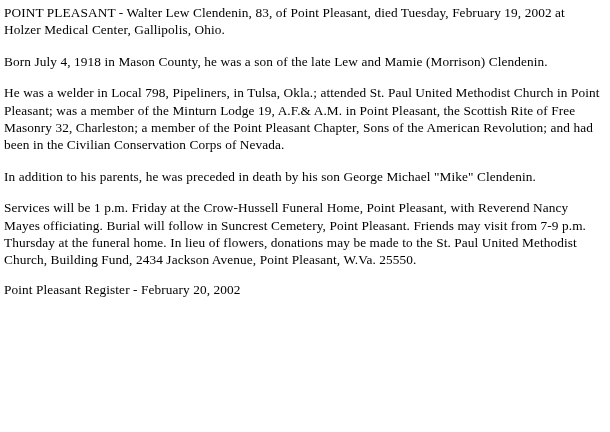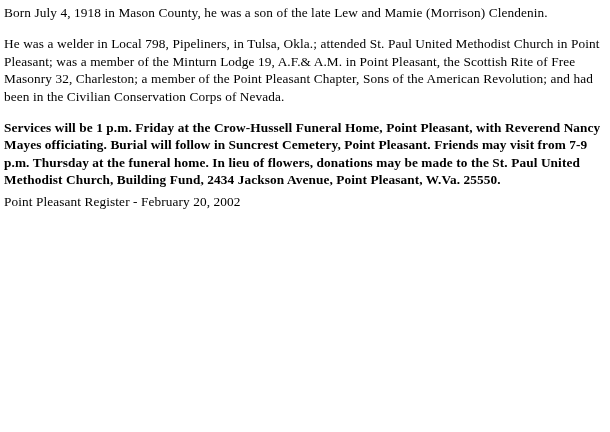--- a/index.html
+++ b/index.html
@@ -19,28 +19,29 @@
     box-sizing: border-box;
   }
   p {
     margin: 0 0 14px 0;
     font-size: 13.3px;
     line-height: 1.31;
     text-align: left;
     letter-spacing: 0.1px;
   }
   p.tight {
-    margin-bottom: 4px;
-    font-weight: bold;
+    margin-bottom: 12px;
   }
   p.last-line {
     margin-bottom: 5px;
   }
 </style>
 </head>
 <body>
 
 <div id="obituary">
+  <p>POINT PLEASANT - Walter Lew Clendenin, 83, of Point Pleasant, died Tuesday, February 19, 2002 at Holzer Medical Center, Gallipolis, Ohio.</p>
   <p>Born July 4, 1918 in Mason County, he was a son of the late Lew and Mamie (Morrison) Clendenin.</p>
   <p>He was a welder in Local 798, Pipeliners, in Tulsa, Okla.; attended St. Paul United Methodist Church in Point Pleasant; was a member of the Minturn Lodge 19, A.F.&amp; A.M. in Point Pleasant, the Scottish Rite of Free Masonry 32, Charleston; a member of the Point Pleasant Chapter, Sons of the American Revolution; and had been in the Civilian Conservation Corps of Nevada.</p>
+  <p>In addition to his parents, he was preceded in death by his son George Michael "Mike" Clendenin.</p>
   <p class="tight">Services will be 1 p.m. Friday at the Crow-Hussell Funeral Home, Point Pleasant, with Reverend Nancy Mayes officiating. Burial will follow in Suncrest Cemetery, Point Pleasant.  Friends may visit from 7-9 p.m. Thursday at the funeral home.  In lieu of flowers, donations may be made to the St. Paul United Methodist Church, Building Fund, 2434 Jackson Avenue, Point Pleasant, W.Va. 25550.</p>
   <p class="last-line">Point Pleasant Register - February 20, 2002</p>
 </div>
 
 </body></html>

